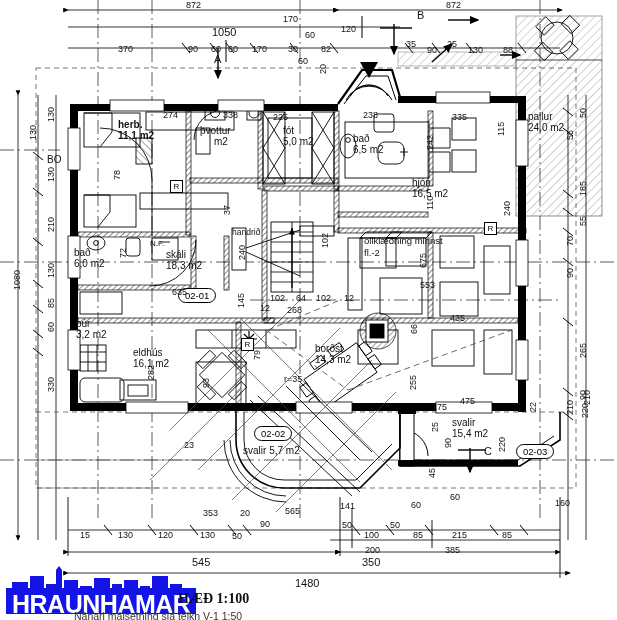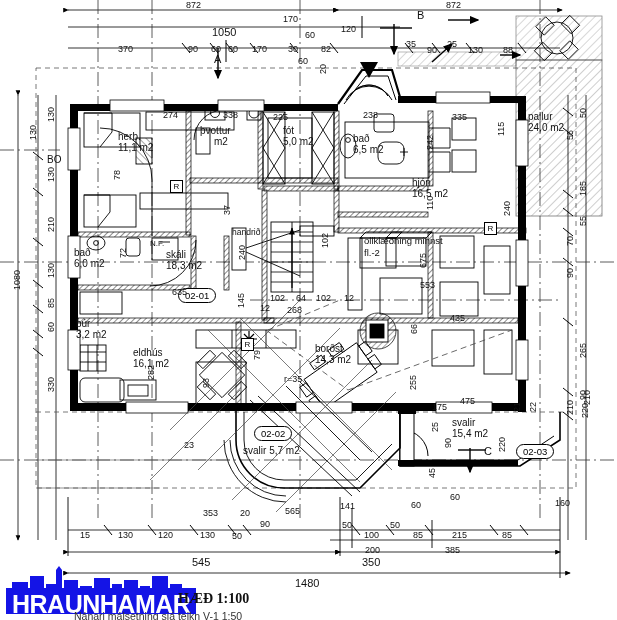--- a/index.html
+++ b/index.html
@@ -417,21 +417,21 @@
 
     <g stroke="#000" stroke-width="0.9" fill="none">
       <line x1="340" y1="497" x2="340" y2="556"></line>
       <line x1="68" y1="497" x2="68" y2="556"></line>
       <line x1="560" y1="497" x2="560" y2="578"></line>
       <line x1="432" y1="520" x2="432" y2="548"></line>
       <line x1="352" y1="508" x2="352" y2="548"></line>
     </g>
   </svg>
 
-  <div class="lbl room" style="left:118px;top:132px;">
+  <div class="lbl room" style="left:118px;top:120px;font-weight:bold;">
     <span class="nm">herb.</span>
     <span class="ar">11,1 m2</span>
   </div>
   <div class="lbl room" style="left:74px;top:248px;">
     <span class="nm">bað</span>
     <span class="ar">6,0 m2</span>
   </div>
   <div class="lbl room" style="left:76px;top:295px;margin-top:24px;">
     <span class="nm">búr</span>
     <span class="ar">3,2 m2</span>

